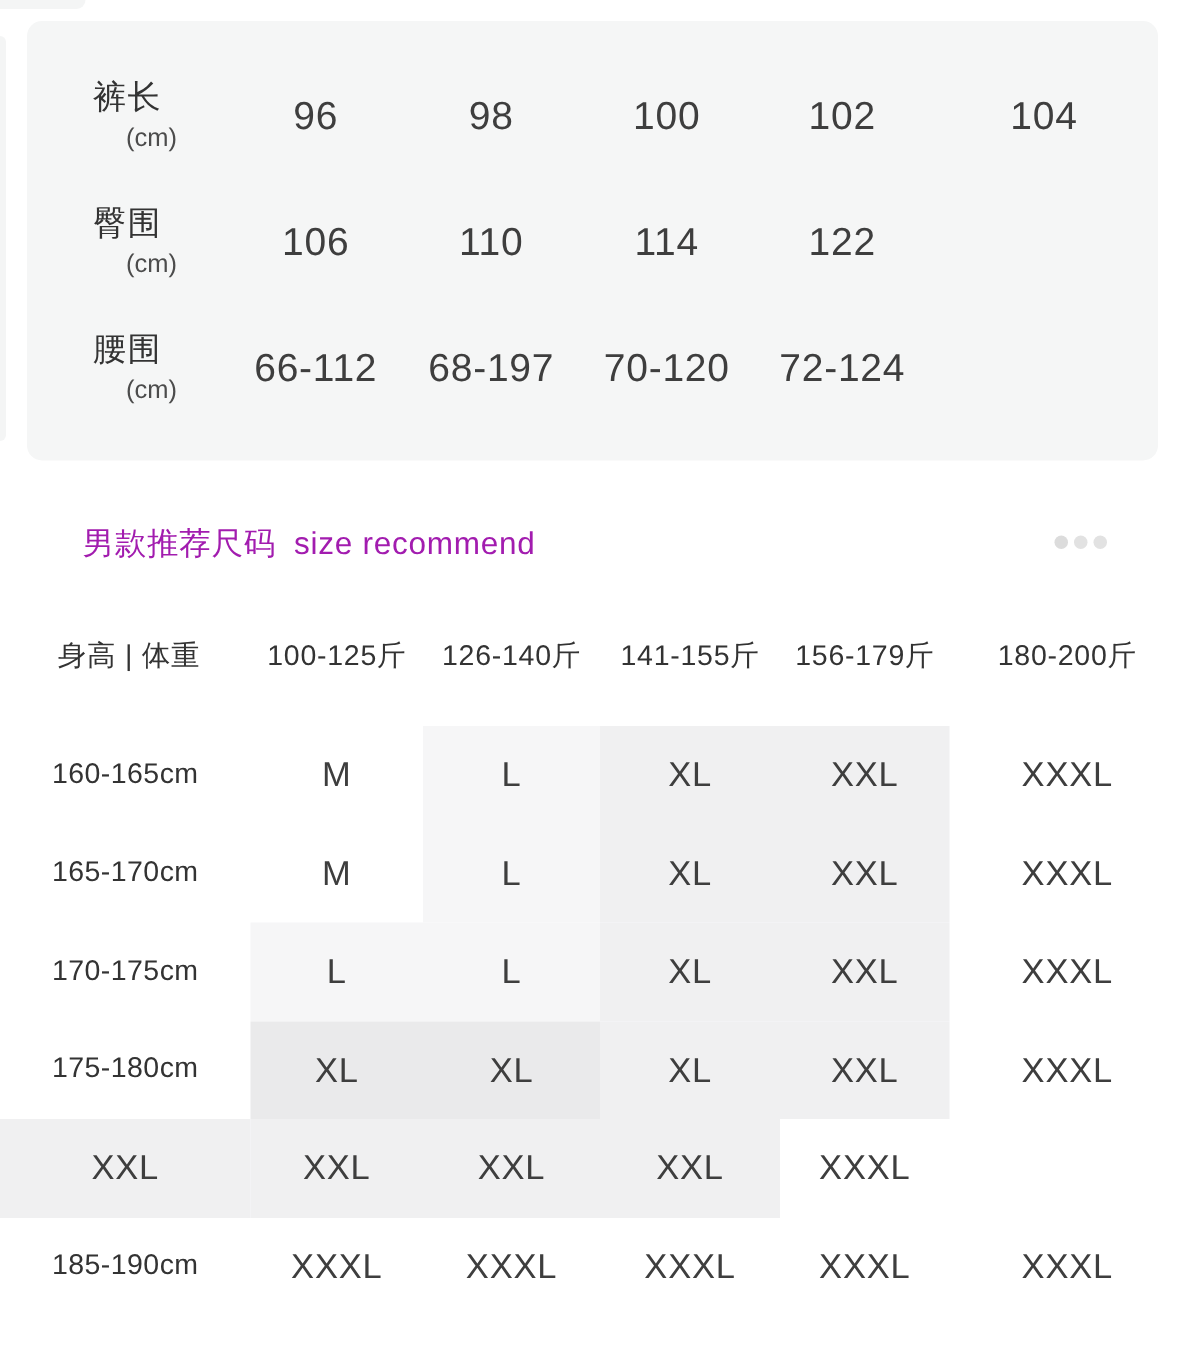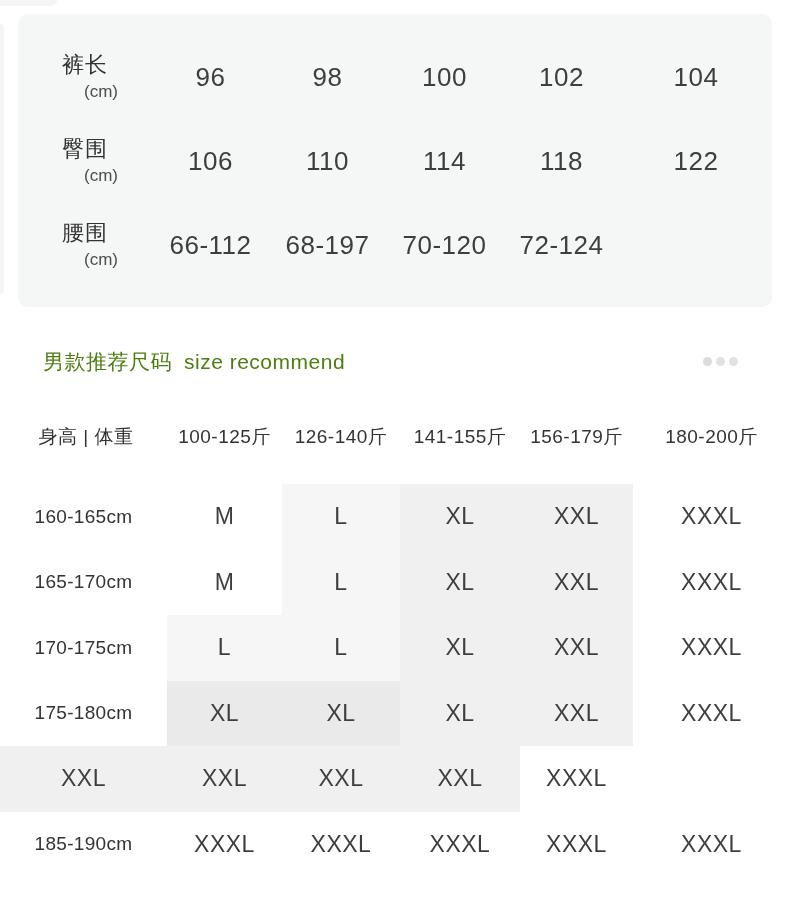--- a/index.html
+++ b/index.html
@@ -15,21 +15,21 @@
   .spec-card{position:absolute;left:18px;top:14px;width:754px;height:293px;background:#f5f6f6;
              border-radius:10px;box-sizing:border-box;padding-top:21px;}
   .spec-row{display:grid;grid-template-columns:134px 117px 117px 117px 117px 1fr;height:84px;align-items:center;}
   .spec-label{display:flex;flex-direction:column;align-items:center;justify-content:center;line-height:1.2;}
   .spec-label-name{font-size:22px;color:#333333;letter-spacing:1px;text-align:right;}
   .spec-label-unit{font-size:17px;color:#4c4c4c;font-weight:300;margin-top:3px;margin-left:32px;}
   .spec-val{font-size:26px;font-weight:300;color:#3e3e3e;text-align:center;letter-spacing:0.5px;}
 
   
   .section-head{position:absolute;left:0;top:348px;width:790px;height:32px;}
-  .section-title{position:absolute;left:43px;top:0;font-size:21px;font-weight:400;color:#4d7c0f;letter-spacing:0.5px;}
+  .section-title{position:absolute;left:55px;top:0;font-size:21px;font-weight:400;color:#a21caf;letter-spacing:0.5px;}
   .section-title .en{margin-left:12px;}
   .dots{position:absolute;right:52px;top:9px;display:flex;gap:4px;cursor:pointer;}
   .dot{width:9px;height:9px;border-radius:50%;background:#dcdcdc;}
   .dot:nth-child(2),.dot:nth-child(3){background:#e2e2e2;}
 
   
   .trow{display:grid;grid-template-columns:167px 115px 118px 120px 113px 157px;align-items:center;}
   .tbl-header{position:absolute;left:0;top:418px;width:790px;height:38px;}
   .tbl-header .trow{height:38px;}
   .tbl-header .cell{font-size:19px;color:#333333;text-align:center;letter-spacing:0.5px;}
@@ -65,21 +65,20 @@
       <div class="spec-val">104</div>
     </div>
     <div class="spec-row">
       <div class="spec-label">
         <div class="spec-label-name">臀围</div>
         <div class="spec-label-unit">(cm)</div>
       </div>
       <div class="spec-val">106</div>
       <div class="spec-val">110</div>
       <div class="spec-val">114</div>
-      <div class="spec-val">118</div>
       <div class="spec-val">122</div>
     </div>
     <div class="spec-row">
       <div class="spec-label">
         <div class="spec-label-name">腰围</div>
         <div class="spec-label-unit">(cm)</div>
       </div>
       <div class="spec-val">66-112</div>
       <div class="spec-val">68-197</div>
       <div class="spec-val">70-120</div>

